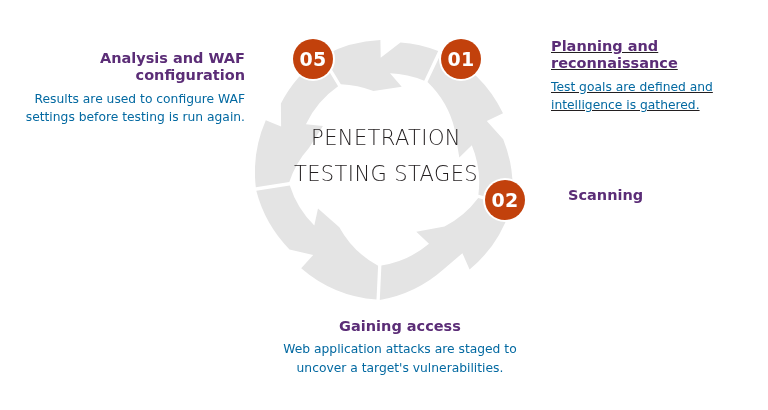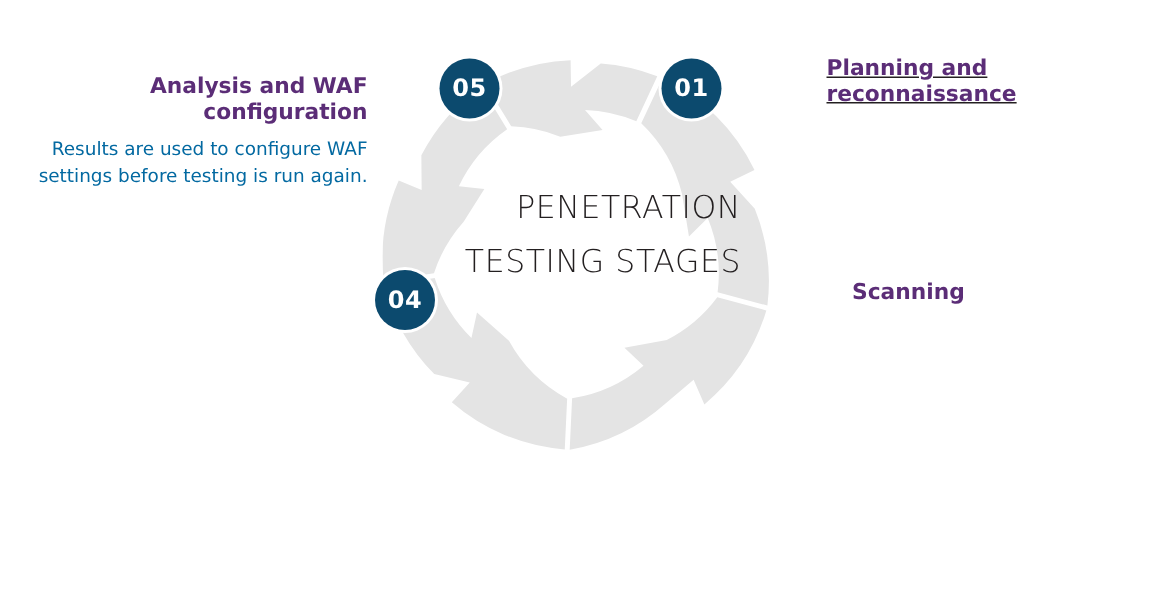--- a/index.html
+++ b/index.html
@@ -32,21 +32,21 @@
     height: 280px;
   }
   .ring-wrap svg { display: block; }
 
   
   .center-title {
     position: absolute;
     left: 278px;
     top: 120px;
     width: 216px;
-    text-align: right;
+    text-align: center;
     font-family: "DejaVu Sans", sans-serif;
     font-weight: 300;
     font-size: 21px;
     line-height: 36px;
     letter-spacing: 0.4px;
     color: #231f20;
     white-space: pre-line;
   }
 
   
@@ -58,24 +58,24 @@
     background: #ffffff;
     display: flex;
     align-items: center;
     justify-content: center;
     box-sizing: border-box;
   }
   .node-disc {
     width: 40px;
     height: 40px;
     border-radius: 50%;
-    background: #0c4a6e;
+    background: #c2410c;
     color: #ffffff;
     font-family: "DejaVu Sans", sans-serif;
-    font-size: 16px;
+    font-size: 19px;
     font-weight: 700;
     letter-spacing: 0.3px;
     display: flex;
     align-items: center;
     justify-content: center;
     line-height: 1;
   }
 
   .node-01 { left: 439px; top: 37px; }
   .node-02 { left: 483px; top: 178px; }
@@ -183,37 +183,42 @@
       </g>
     </svg>
   </div>
 
   <div class="center-title">PENETRATION
 TESTING STAGES</div>
 
   <div class="node node-01">
     <div class="node-disc">01</div>
   </div>
-  <div class="node node-04">
-    <div class="node-disc">04</div>
+  <div class="node node-02">
+    <div class="node-disc">02</div>
   </div>
   <div class="node node-05">
     <div class="node-disc">05</div>
   </div>
 
   <div class="callout c-analysis align-right">
     <h3>Analysis and WAF configuration</h3>
     <p>Results are used to configure WAF settings before testing is run again.</p>
   </div>
 
   <div class="callout c-maintain align-right">
   </div>
 
   <div class="callout c-planning align-left">
     <h3>Planning and reconnaissance</h3>
+    <p>Test goals are defined and intelligence is gathered.</p>
   </div>
 
   <div class="callout c-scanning align-left">
     <h3>Scanning</h3>
   </div>
 
+  <div class="callout c-gaining align-center">
+    <h3>Gaining access</h3>
+    <p>Web application attacks are staged to uncover a target's vulnerabilities.</p>
+  </div>
 
 </div>
 
 </body></html>

